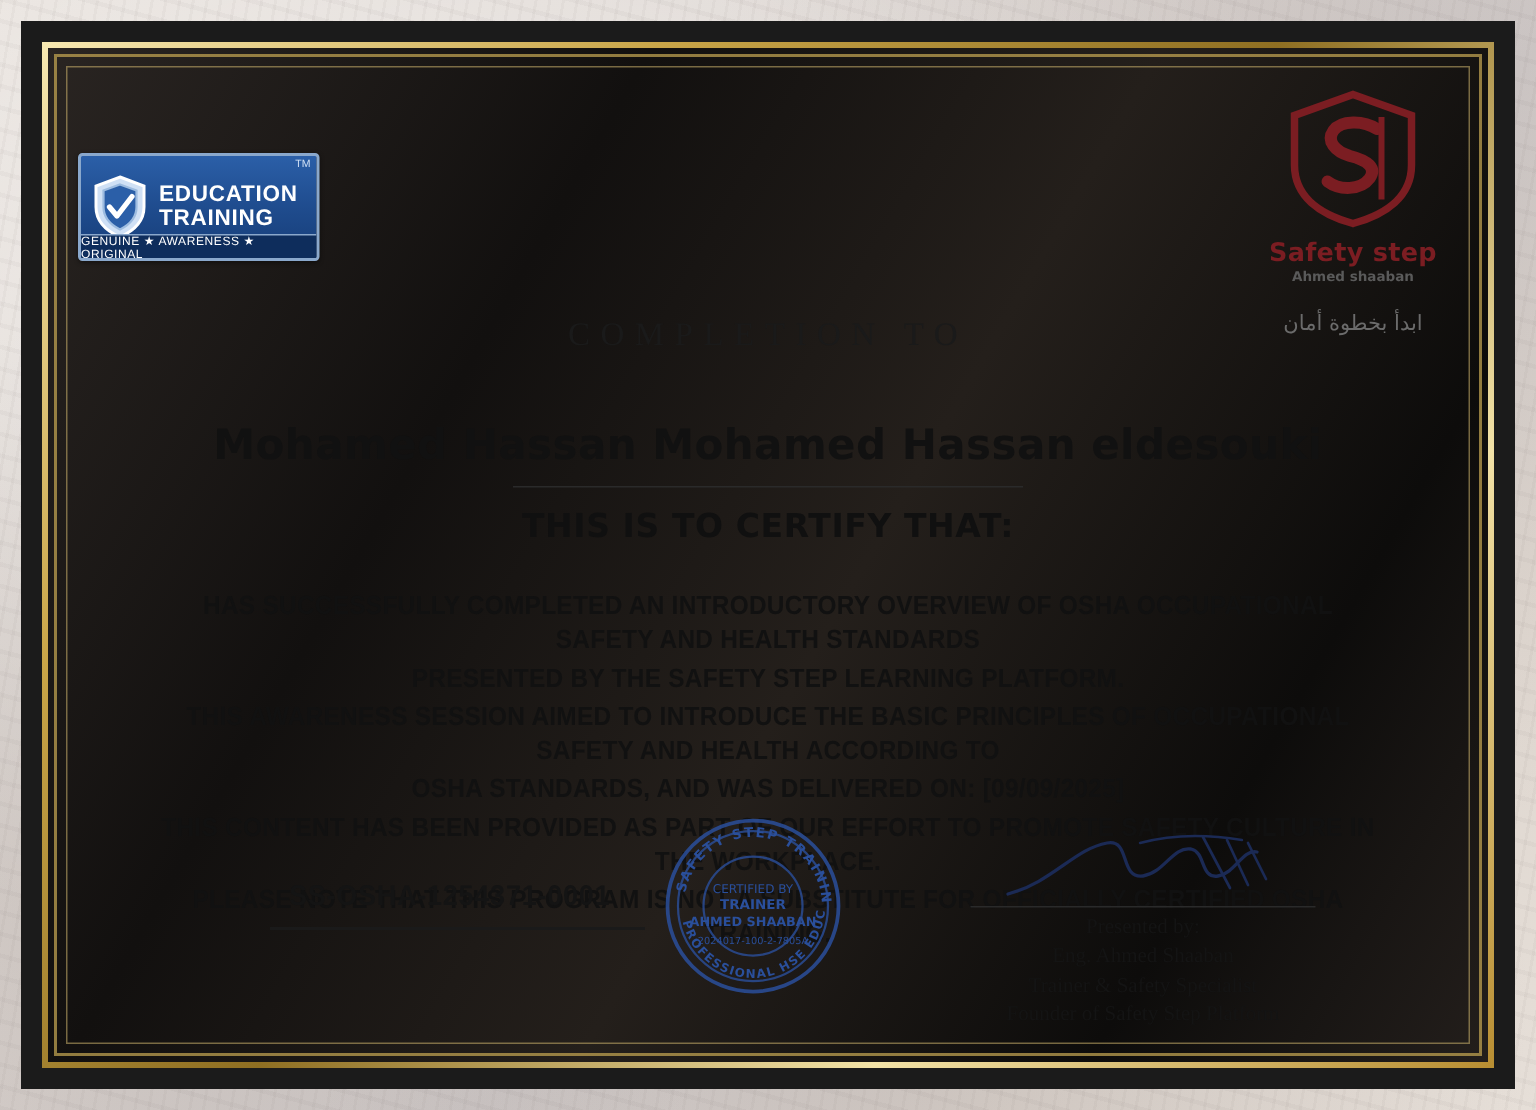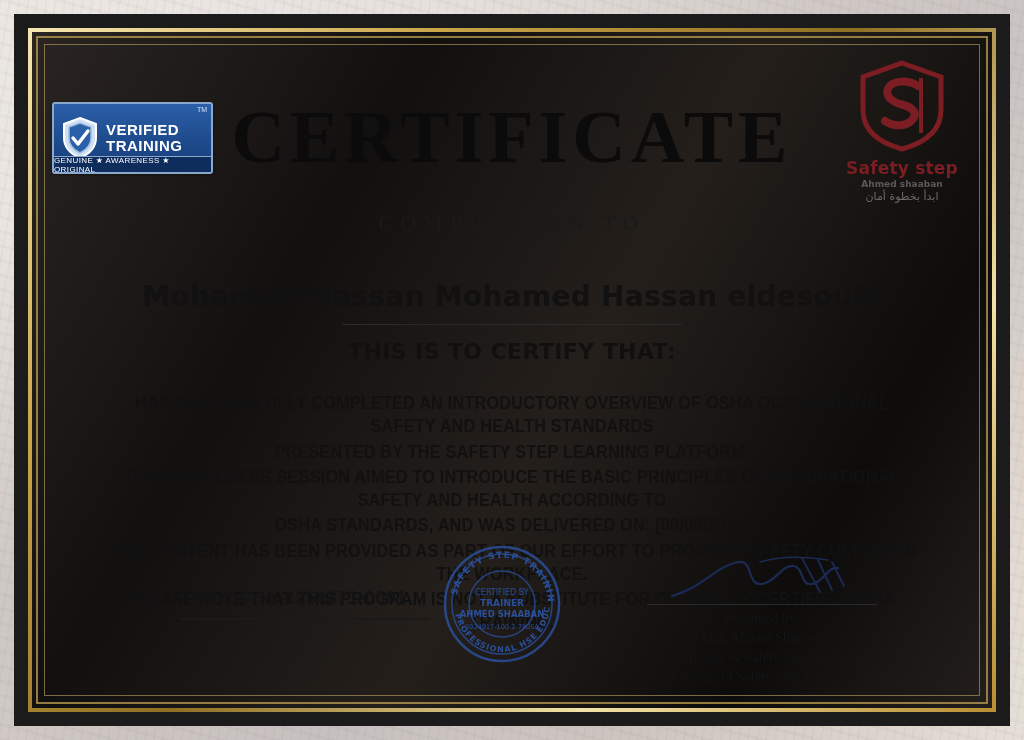--- a/index.html
+++ b/index.html
@@ -172,23 +172,23 @@
   }
   .logo-sub {
     font-family: "DejaVu Sans", sans-serif;
     font-weight: bold;
     font-size: 9px;
     color: #5a5a5a;
     margin-top: 1px;
   }
   .logo-ar {
     font-family: "DejaVu Sans", sans-serif;
-    font-size: 11px;
+    font-size: 14px;
     color: #6b6b6b;
-    margin-top: 1px;
+    margin-top: 18px;
     direction: rtl;
   }
 
   .title {
     position: absolute;
     left: 0; right: 0;
     top: 48px;
     text-align: center;
     font-family: "Liberation Serif", serif;
     font-weight: bold;
@@ -330,41 +330,40 @@
 
     <div class="badge">
       <div class="badge-shield-wrap">
         <svg width="38" height="44" viewBox="0 0 38 44" aria-hidden="true">
           <path d="M19 2 L35 8 V22 C35 32 28 38 19 42 C10 38 3 32 3 22 V8 Z" fill="#cfe0f5" stroke="#ffffff" stroke-width="2"></path>
           <path d="M19 7 L30 11 V22 C30 29 25 34 19 37 C13 34 8 29 8 22 V11 Z" fill="#2b5fa8" stroke="#9dbce0" stroke-width="1.5"></path>
           <path d="M12 22 L17 28 L27 15" fill="none" stroke="#ffffff" stroke-width="3.5" stroke-linecap="round" stroke-linejoin="round"></path>
         </svg>
       </div>
       <div class="badge-right">
-        <div class="badge-line1">VERIFIED</div>
+        <div class="badge-line1">EDUCATION</div>
         <div class="badge-line2">TRAINING</div>
       </div>
       <div class="badge-tm">TM</div>
       <div class="badge-footer">GENUINE ★ AWARENESS ★ ORIGINAL</div>
     </div>
 
     <div class="logo">
       <div>
         <svg width="86" height="92" viewBox="0 0 86 92" aria-hidden="true">
           <path d="M43 3 L82 17 V50 C82 71 65 83 43 89 C21 83 4 71 4 50 V17 Z" fill="none" stroke="#7b1d22" stroke-width="5"></path>
           <path d="M59 26 C50 20 35 20 30 27 C25 34 31 41 41 44 C53 47 59 52 54 59 C48 67 34 67 26 61" fill="none" stroke="#7b1d22" stroke-width="8" stroke-linecap="round"></path>
           <path d="M62 18 L62 73" stroke="#7b1d22" stroke-width="4"></path>
         </svg>
       </div>
       <div class="logo-name">Safety step</div>
       <div class="logo-sub">Ahmed shaaban</div>
       <div class="logo-ar">ابدأ بخطوة أمان</div>
     </div>
 
-    <div class="title">CERTIFICATE</div>
     <div class="subtitle">COMPLETION TO</div>
 
     <div class="recipient">Mohamed Hassan Mohamed Hassan eldesouki</div>
     <div class="recipient-rule"></div>
 
     <div class="certify">THIS IS TO CERTIFY THAT:</div>
 
     <div class="body-text">
       <p>HAS SUCCESSFULLY COMPLETED AN INTRODUCTORY OVERVIEW OF OSHA OCCUPATIONAL SAFETY AND HEALTH STANDARDS</p>
       <p>PRESENTED BY THE SAFETY STEP LEARNING PLATFORM.</p>

